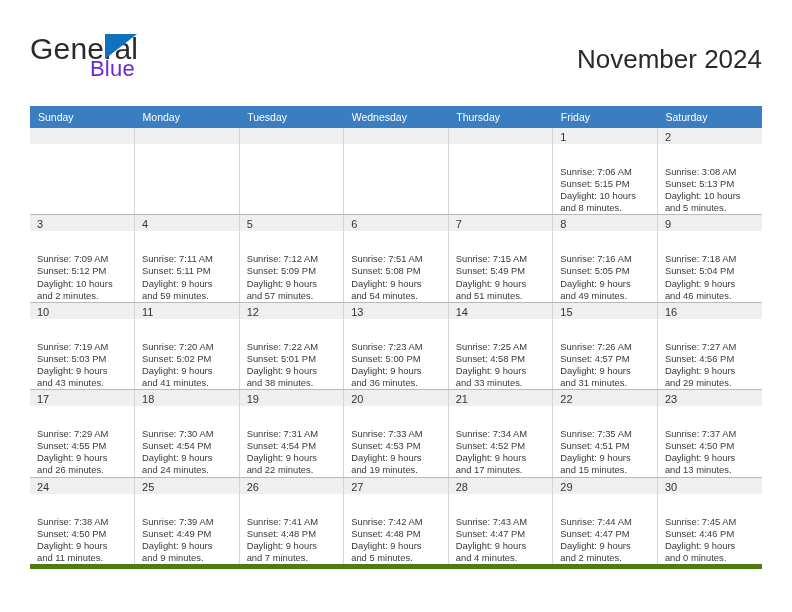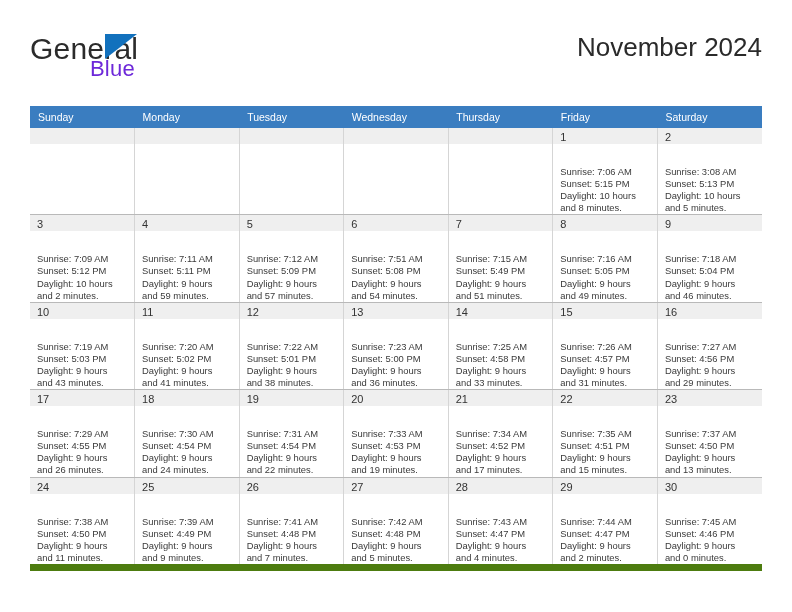--- a/index.html
+++ b/index.html
@@ -59,21 +59,21 @@
     left: 60px;
     top: 24px;
     font-size: 22px;
     color: #6d28d9;
     letter-spacing: 0.2px;
   }
 
   .title-block {
     position: absolute;
     right: 0;
-    top: 4px;
+    top: 16px;
     text-align: right;
   }
   .cal-title {
     font-size: 26px;
     font-weight: normal;
     color: #2a2a2a;
     line-height: 34px;
     white-space: nowrap;
   }
   .cal-subtitle {
@@ -106,21 +106,21 @@
   .calendar td {
     width: 104.57px;
     height: 78px;
     vertical-align: top;
     padding: 0;
     border-right: 1px solid #d5d5d5;
     border-bottom: 1px solid #b9b9b9;
     background: #ffffff;
   }
   .calendar td:last-child { border-right: none; }
-  .calendar tr:last-child td { border-bottom: 7px solid #4d7c0f; margin-left: 8px; }
+  .calendar tr:last-child td { border-bottom: 5px solid #4d7c0f; margin-left: 8px; }
 
   .daynum-band {
     background: #efefef;
     height: 16px;
     padding: 2px 0 1px 7px;
     font-size: 11px;
     color: #333333;
     line-height: 14px;
     box-sizing: border-box;
   }

